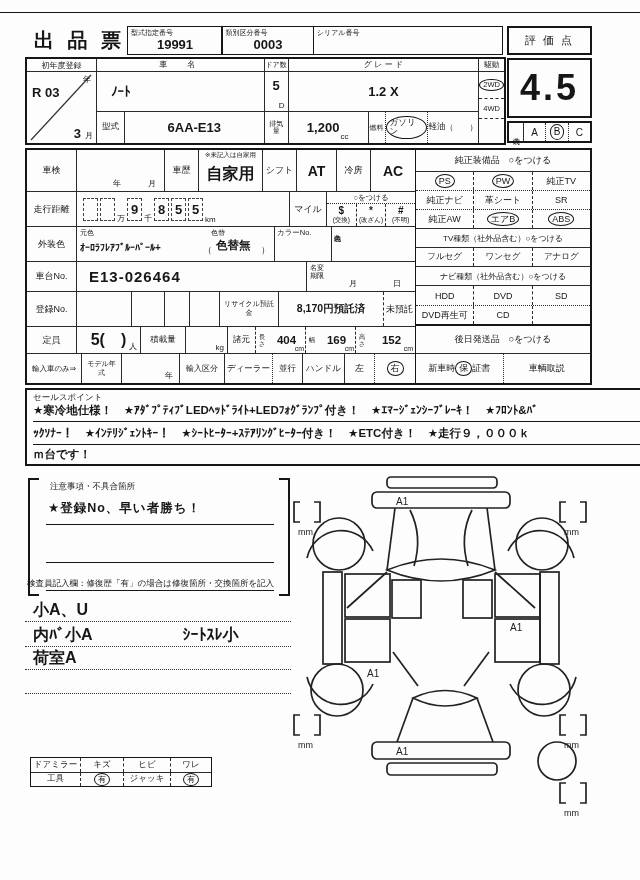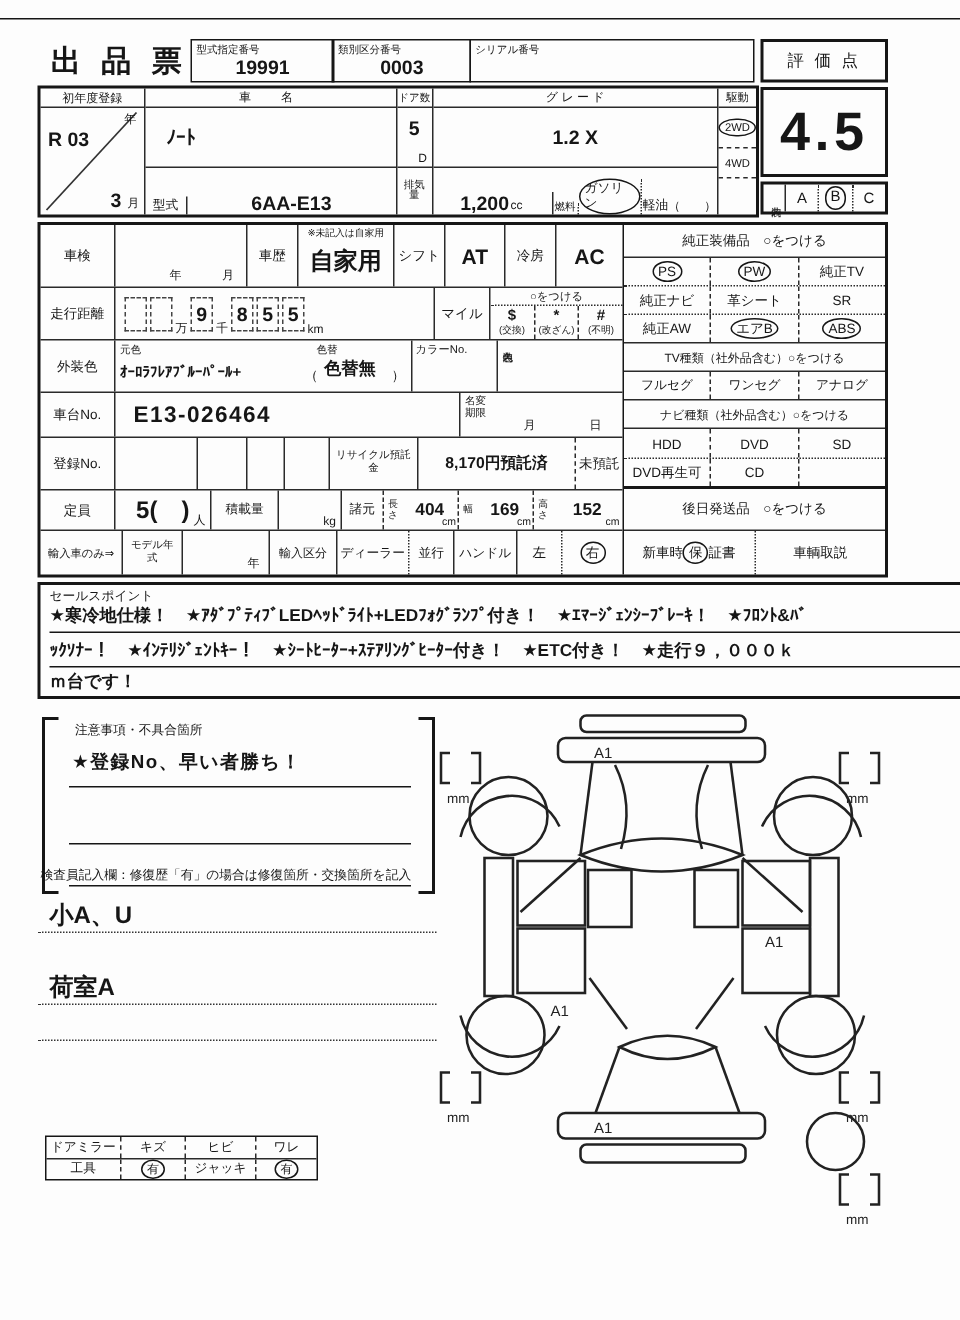--- a/index.html
+++ b/index.html
@@ -12,21 +12,21 @@
 .row { display:flex; }
 .cell { position:relative; }
 .br  { border-right:1.2px solid #2a2a2a; }
 .brd { border-right:1.2px dashed #2a2a2a; }
 .brdot { border-right:1.2px dotted #2a2a2a; }
 .bl  { border-left:1.2px solid #2a2a2a; }
 .bld { border-left:1.2px dashed #2a2a2a; }
 .bb  { border-bottom:1.2px solid #2a2a2a; }
 .bbd { border-bottom:1.2px dashed #2a2a2a; }
 .bbdot { border-bottom:1.2px dotted #2a2a2a; }
-.bt  { border-top:1.2px solid #2a2a2a;align-items:flex-end; }
+.bt  { border-top:1.2px solid #2a2a2a; }
 .ctr { display:flex; align-items:center; justify-content:center; }
 .col { display:flex; flex-direction:column; }
 .hw { font-weight:bold; }
 .f6 { font-size:6.5px; } .f7 { font-size:7px; } .f75 { font-size:7.5px; }
 .f8 { font-size:8px; } .f85 { font-size:8.5px; } .f9 { font-size:9px; }
 .f10 { font-size:10px; } .f12 { font-size:16px; }
 .f13 { font-size:13px; } .f14 { font-size:14px; }
 .circled { border:1.7px solid #161616; border-radius:50%; padding:1px 3px; display:inline-block; line-height:1.15; }
 .dashbox { display:inline-block; width:15px; height:23px; border:1.3px dashed #444;
   margin:0 1px; text-align:center; font-size:13px; font-weight:bold; line-height:21px; }
@@ -352,20 +352,24 @@
   <div class="abs uline" style="left:18px;right:16px;top:46px;"></div>
   <div class="abs uline" style="left:18px;right:16px;top:84px;"></div>
   <div class="abs uline" style="left:18px;right:16px;top:112px;"></div>
 </div>
 
 <div class="abs" style="left:25px;top:578px;width:266px;height:140px;">
   <div class="abs f85" style="left:2px;top:0;white-space:nowrap;">検査員記入欄：修復歴「有」の場合は修復箇所・交換箇所を記入</div>
   <div class="abs dotline row" style="left:0;right:0;top:22px;height:22px;align-items:flex-end;">
     <span class="hw f12" style="padding-left:8px;">小A、U</span>
     <span class="hw f12" style="padding-left:90px;"></span>
+  </div>
+  <div class="abs dotline row" style="left:0;right:0;top:47px;height:22px;align-items:flex-end;">
+    <span class="hw f12" style="padding-left:8px;">内ﾊﾞ小A</span>
+    <span class="hw f12" style="padding-left:90px;">ｼｰﾄｽﾚ小</span>
   </div>
   <div class="abs dotline row" style="left:0;right:0;top:70px;height:22px;align-items:flex-end;">
     <span class="hw f12" style="padding-left:8px;">荷室A</span>
     <span class="hw f12" style="padding-left:90px;"></span>
   </div>
   <div class="abs dotline row" style="left:0;right:0;top:94px;height:22px;align-items:flex-end;">
     <span class="hw f12" style="padding-left:8px;"></span>
     <span class="hw f12"></span>
   </div>
 </div>

